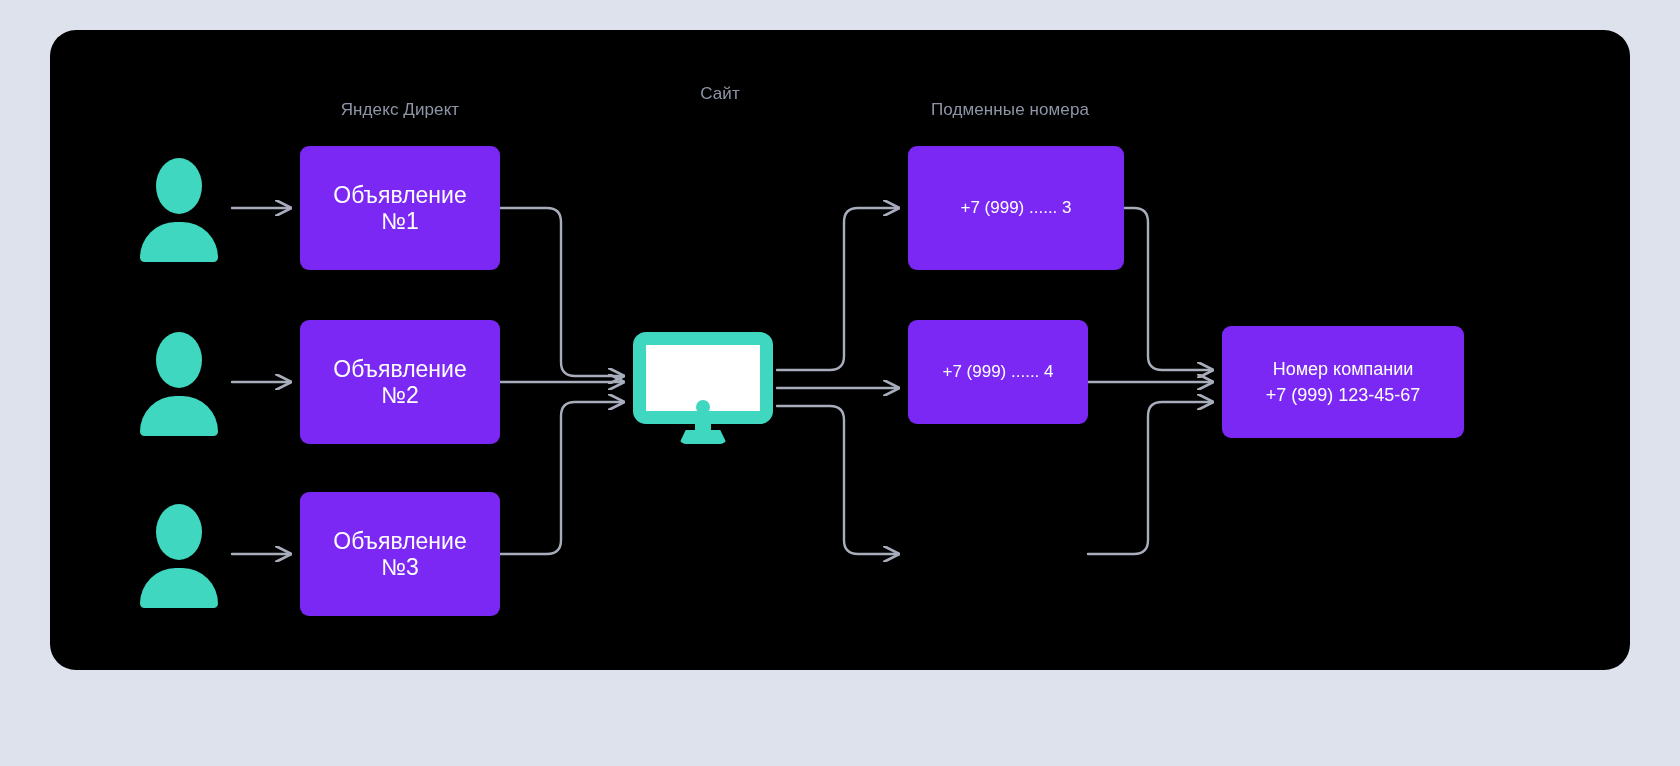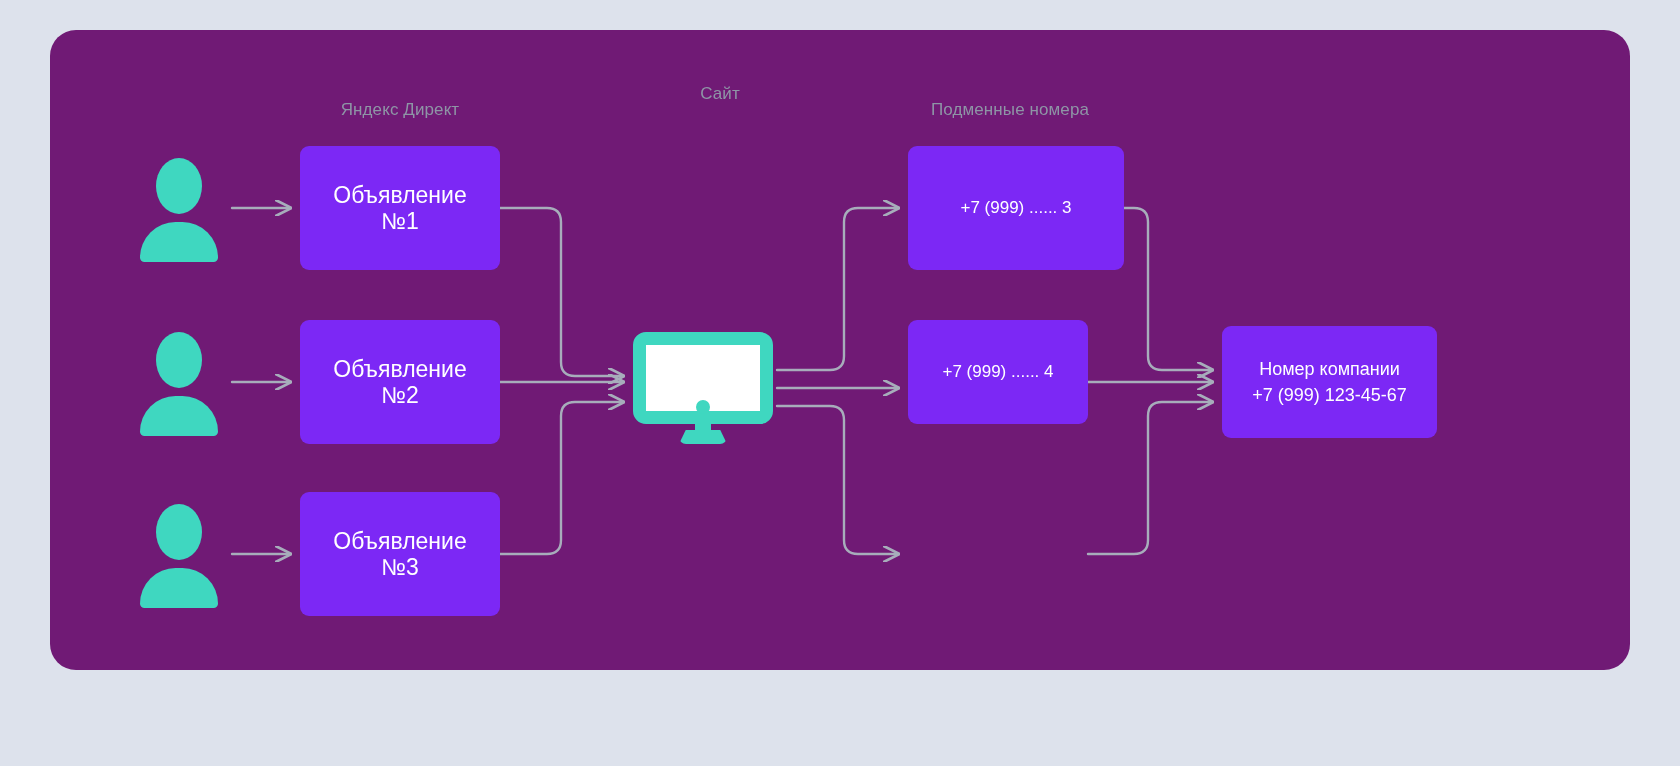--- a/index.html
+++ b/index.html
@@ -12,21 +12,21 @@
     background: #dde2ec;
     font-family: "Liberation Sans", "DejaVu Sans", sans-serif;
     overflow: hidden;
   }
   .card {
     position: absolute;
     left: 50px;
     top: 30px;
     width: 1580px;
     height: 640px;
-    background: #701a75;
+    background: #000000;
     border-radius: 26px;
   }
   .stage {
     position: absolute;
     left: 0;
     top: 0;
     width: 1580px;
     height: 640px;
   }
   .svg-layer {
@@ -66,21 +66,21 @@
     white-space: pre-line;
   }
   .ad1 { left: 250px; top: 116px; width: 200px; height: 124px; }
   .ad2 { left: 250px; top: 290px; width: 200px; height: 124px; }
   .ad3 { left: 250px; top: 462px; width: 200px; height: 124px; }
 
   .num1 { left: 858px; top: 116px; width: 216px; height: 124px; font-size: 17px; }
   .num2 { left: 858px; top: 290px; width: 180px; height: 104px; font-size: 17px; }
   .num3 { left: 858px; top: 462px; width: 180px; height: 124px; font-size: 17px; }
 
-  .company { left: 1172px; top: 296px; width: 215px; height: 112px; font-size: 18px; line-height: 26px; }
+  .company { left: 1172px; top: 296px; width: 242px; height: 112px; font-size: 18px; line-height: 26px; }
 
   .person {
     position: absolute;
     width: 84px;
     height: 100px;
   }
   .person .head {
     position: absolute;
     left: 19px;
     top: 0;

